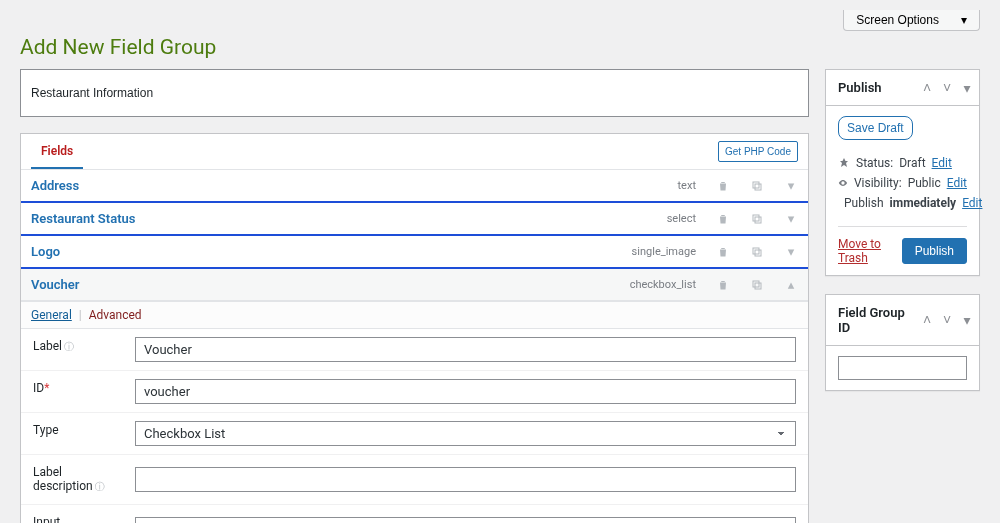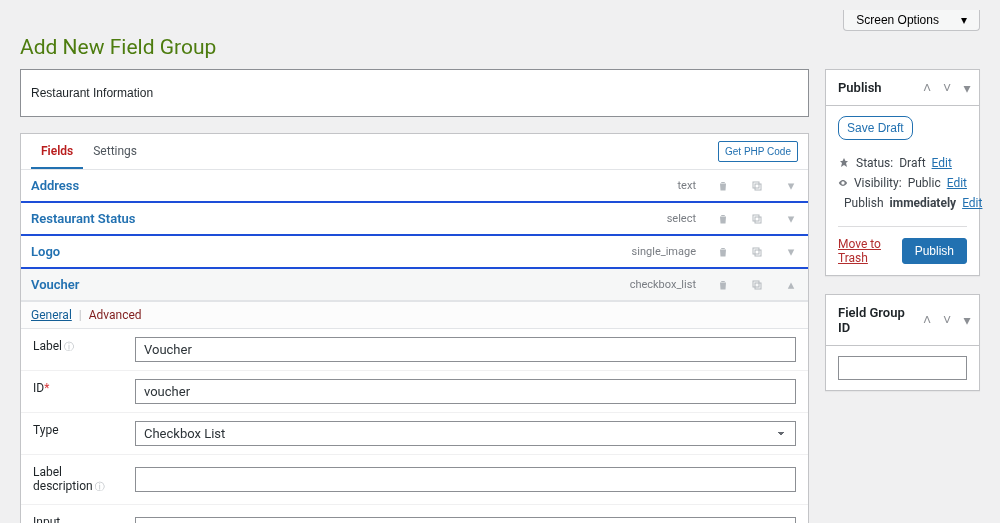--- a/index.html
+++ b/index.html
@@ -137,21 +137,20 @@
 
   <div class="columns">
     <div class="col-main">
 
       <input class="title-input" type="text" value="Restaurant Information" style="">
 
       <div class="fields-box">
         <div class="tabs-row">
           <div class="tabs">
             <div class="tab active">Fields</div>
-            <div class="tab">Settings</div>
           </div>
           <button class="php-btn">Get PHP Code</button>
         </div>
 
         <div class="field-row">
           <span class="field-name">Address</span>
           <span class="field-meta">
             <span class="field-type">text</span>
             <span class="row-icon">
                 <svg viewBox="0 0 24 24" fill="currentColor">

